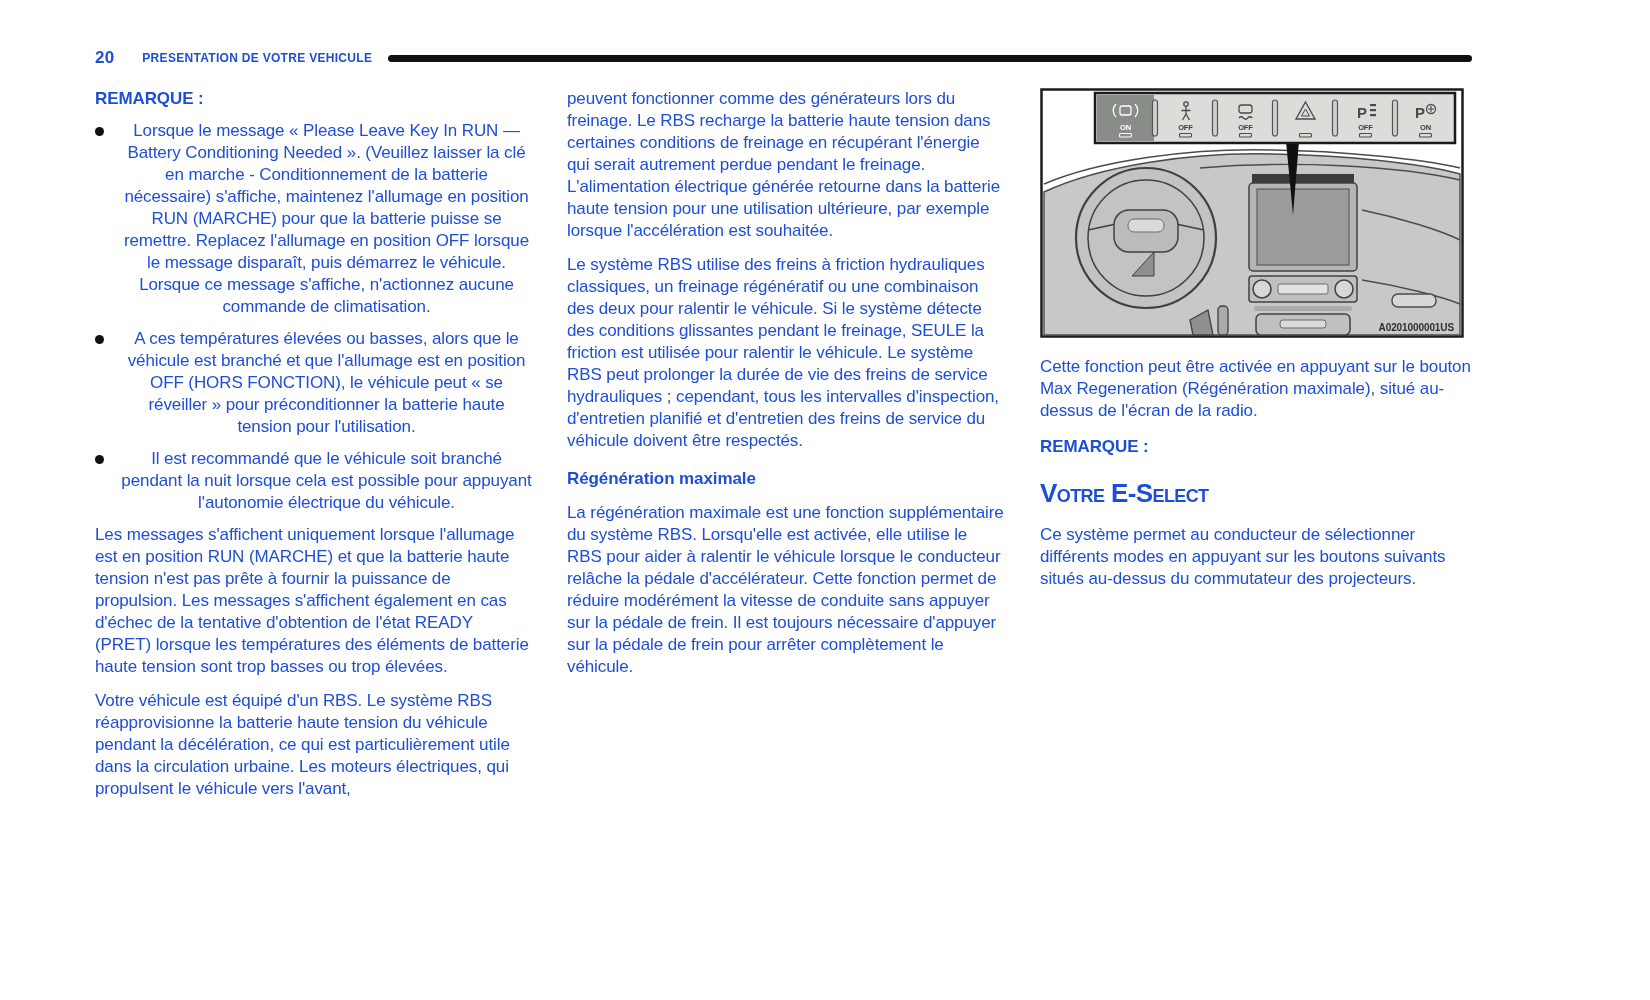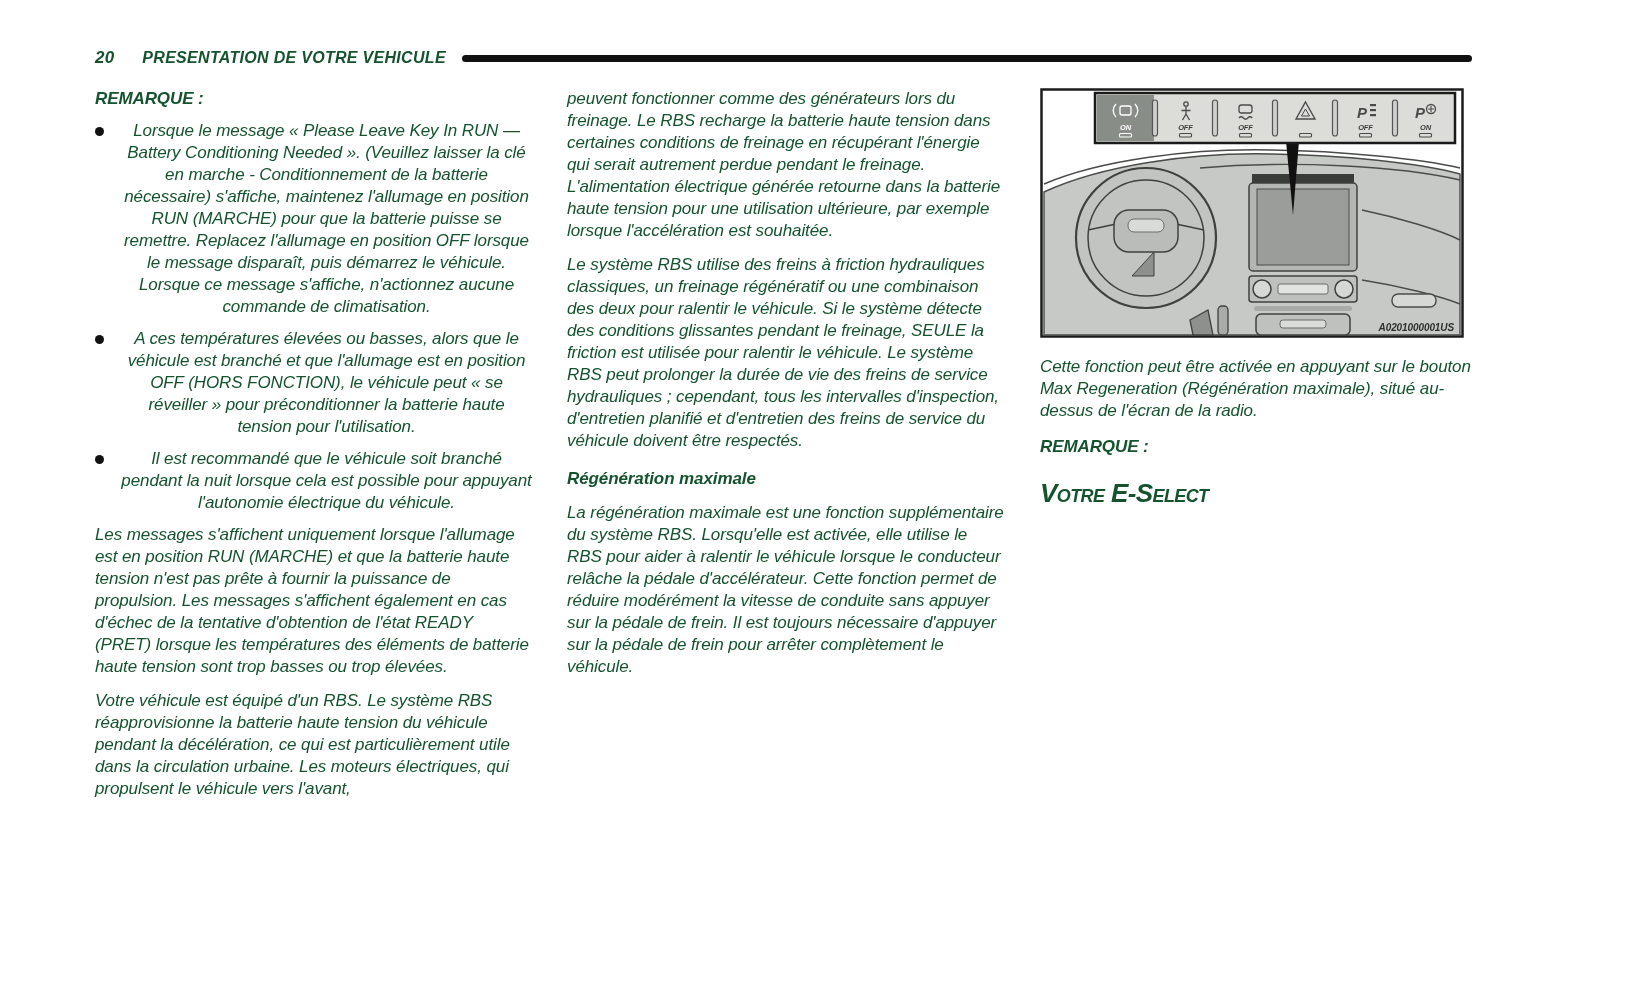--- a/index.html
+++ b/index.html
@@ -3,32 +3,31 @@
 <meta charset="utf-8">
 <style>
   * { margin: 0; padding: 0; box-sizing: border-box; }
   html, body { background: #ffffff; }
   .page {
     position: relative;
     width: 1608px;
     height: 1000px;
     background: #ffffff;
     font-family: "Liberation Sans", sans-serif;
-    color: #14532d;
+    color: #1d4ed8;
     overflow: hidden;
-    font-style: italic;
   }
   
   .header {
     position: absolute;
     left: 95px; top: 48px; width: 1377px;
     display: flex; align-items: center;
   }
   .page-number { font-size: 17px; font-weight: bold; letter-spacing: 0.2px; }
-  .header-title { font-size: 16px; font-weight: bold; letter-spacing: 0.3px; margin-left: 28px; margin-right: 16px; white-space: nowrap; }
+  .header-title { font-size: 12px; font-weight: bold; letter-spacing: 0.3px; margin-left: 28px; margin-right: 16px; white-space: nowrap; }
   .header-rule { flex: 1; height: 7px; background: #111; border-radius: 4px; }
   
   .col { position: absolute; top: 88px; font-size: 17px; line-height: 22px; letter-spacing: -0.1px; }
   .col-left  { left: 95px;  width: 437px; }
   .col-mid   { left: 567px; width: 437px; }
   .col-right { left: 1040px; width: 434px; }
   .bold-label { font-weight: bold; margin-bottom: 10px; }
   p.body-par { margin-bottom: 12px; }
   .bullet { display: flex; margin-bottom: 10px; }
   .bullet-dot {
@@ -204,15 +203,16 @@
           </g>
         </g>
 
         <text x="414" y="243" text-anchor="end" font-size="10" font-weight="bold" fill="#2e2e2e">A0201000001US</text>
       </svg>
     </div>
 
     <p class="body-par">Cette fonction peut être activée en appuyant sur le bouton Max Regeneration (Régénération maximale), situé au-dessus de l'écran de la radio.</p>
     <div class="bold-label" style="margin-top:14px; margin-bottom:4px;">REMARQUE :</div>
     <h2 class="section-heading">Votre E-Select</h2>
+    <p class="body-par">Ce système permet au conducteur de sélectionner différents modes en appuyant sur les boutons suivants situés au-dessus du commutateur des projecteurs.</p>
   </div>
 
 </div>
 
 </body></html>

